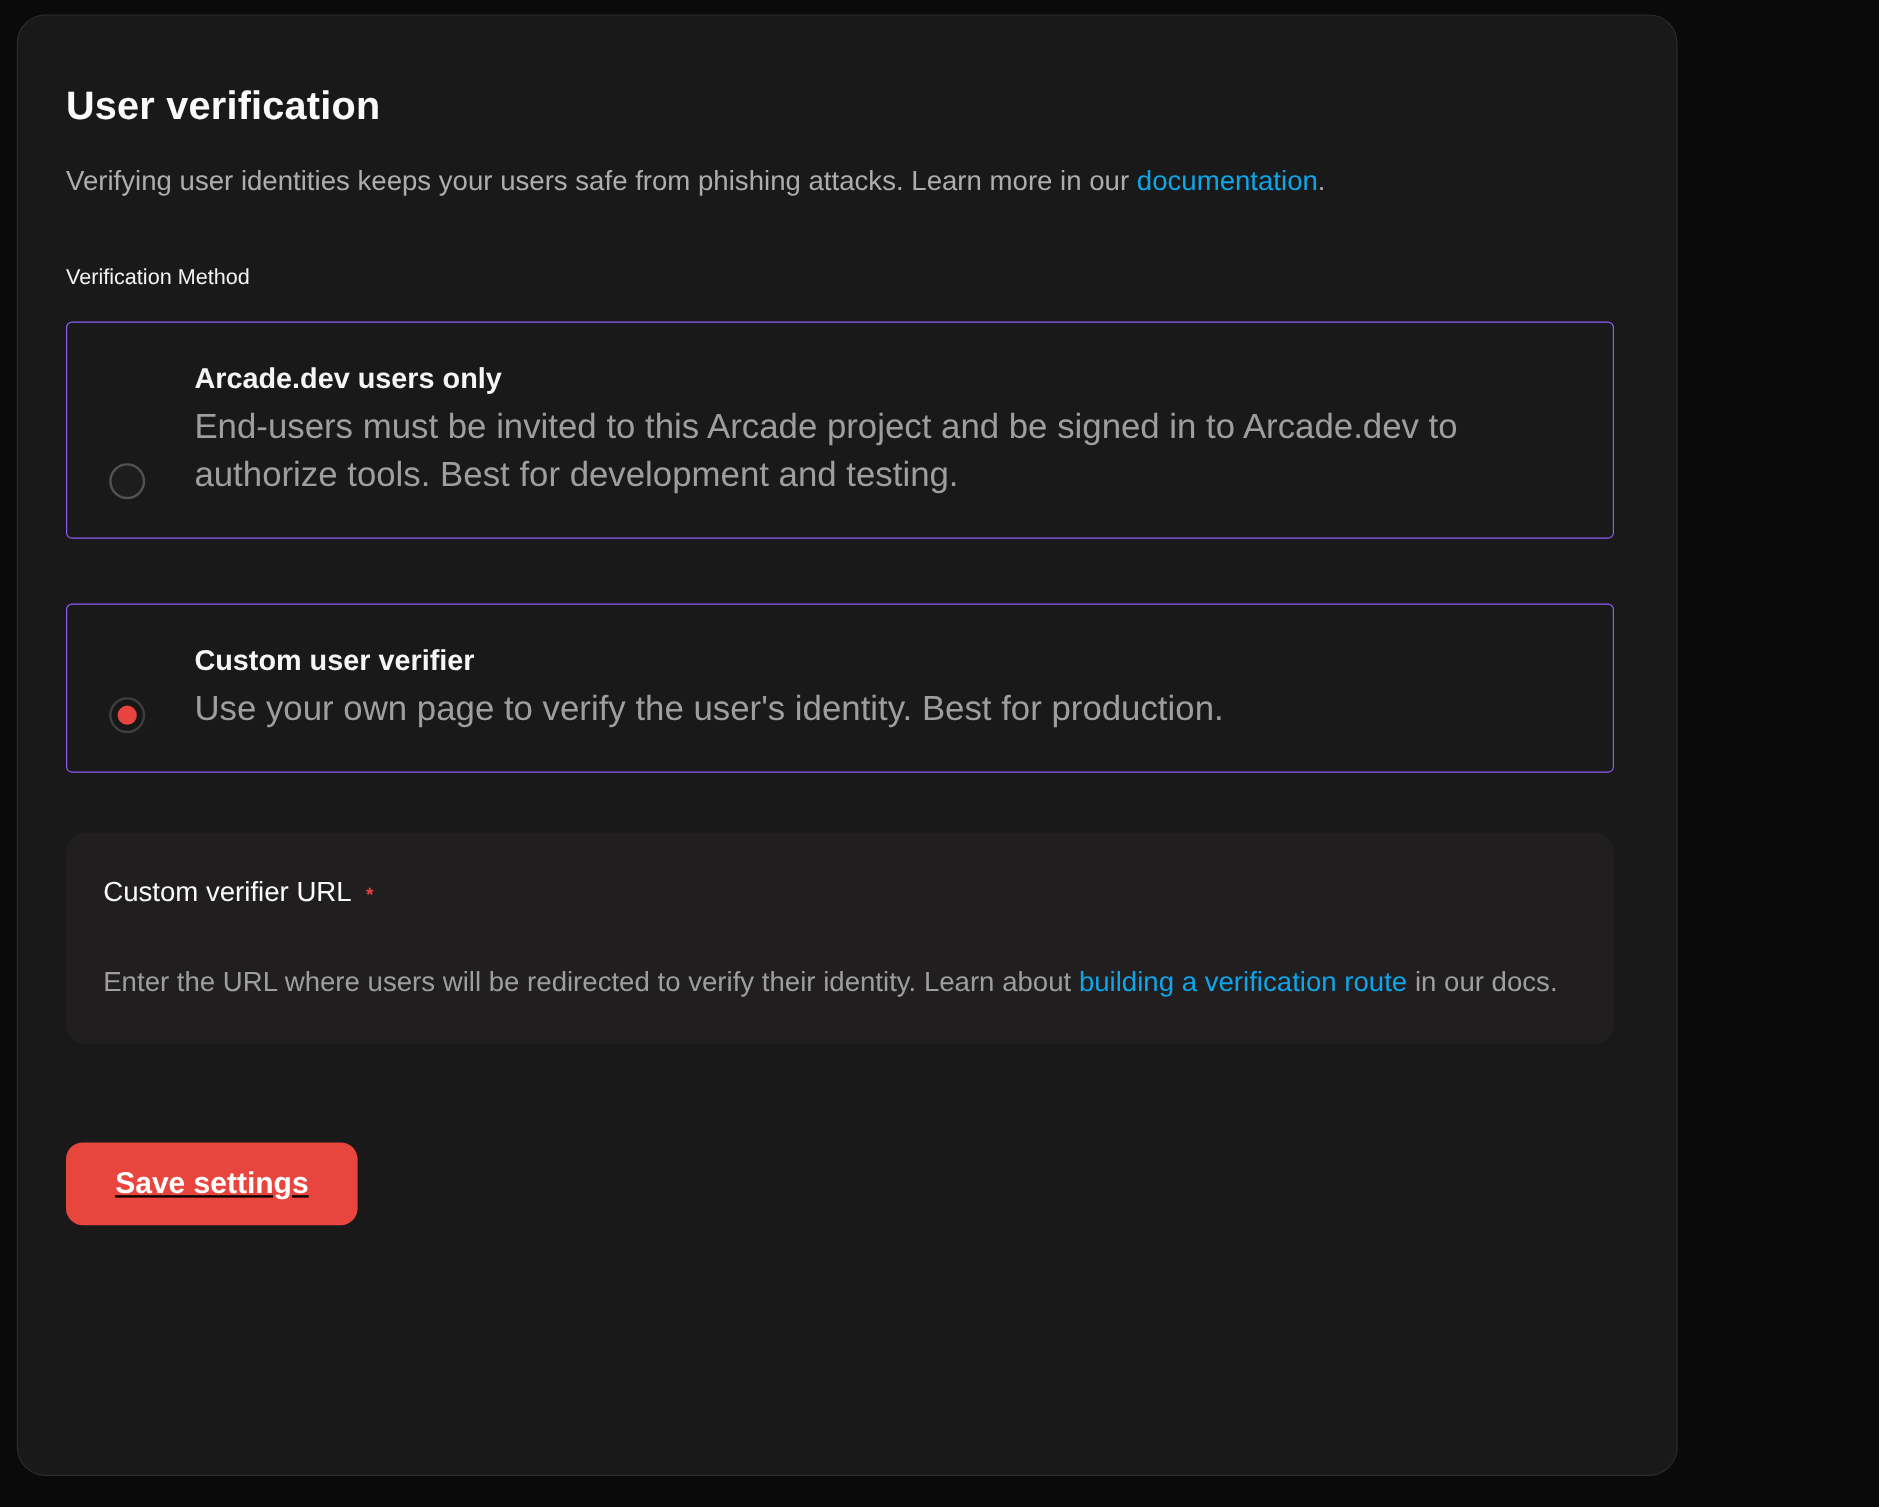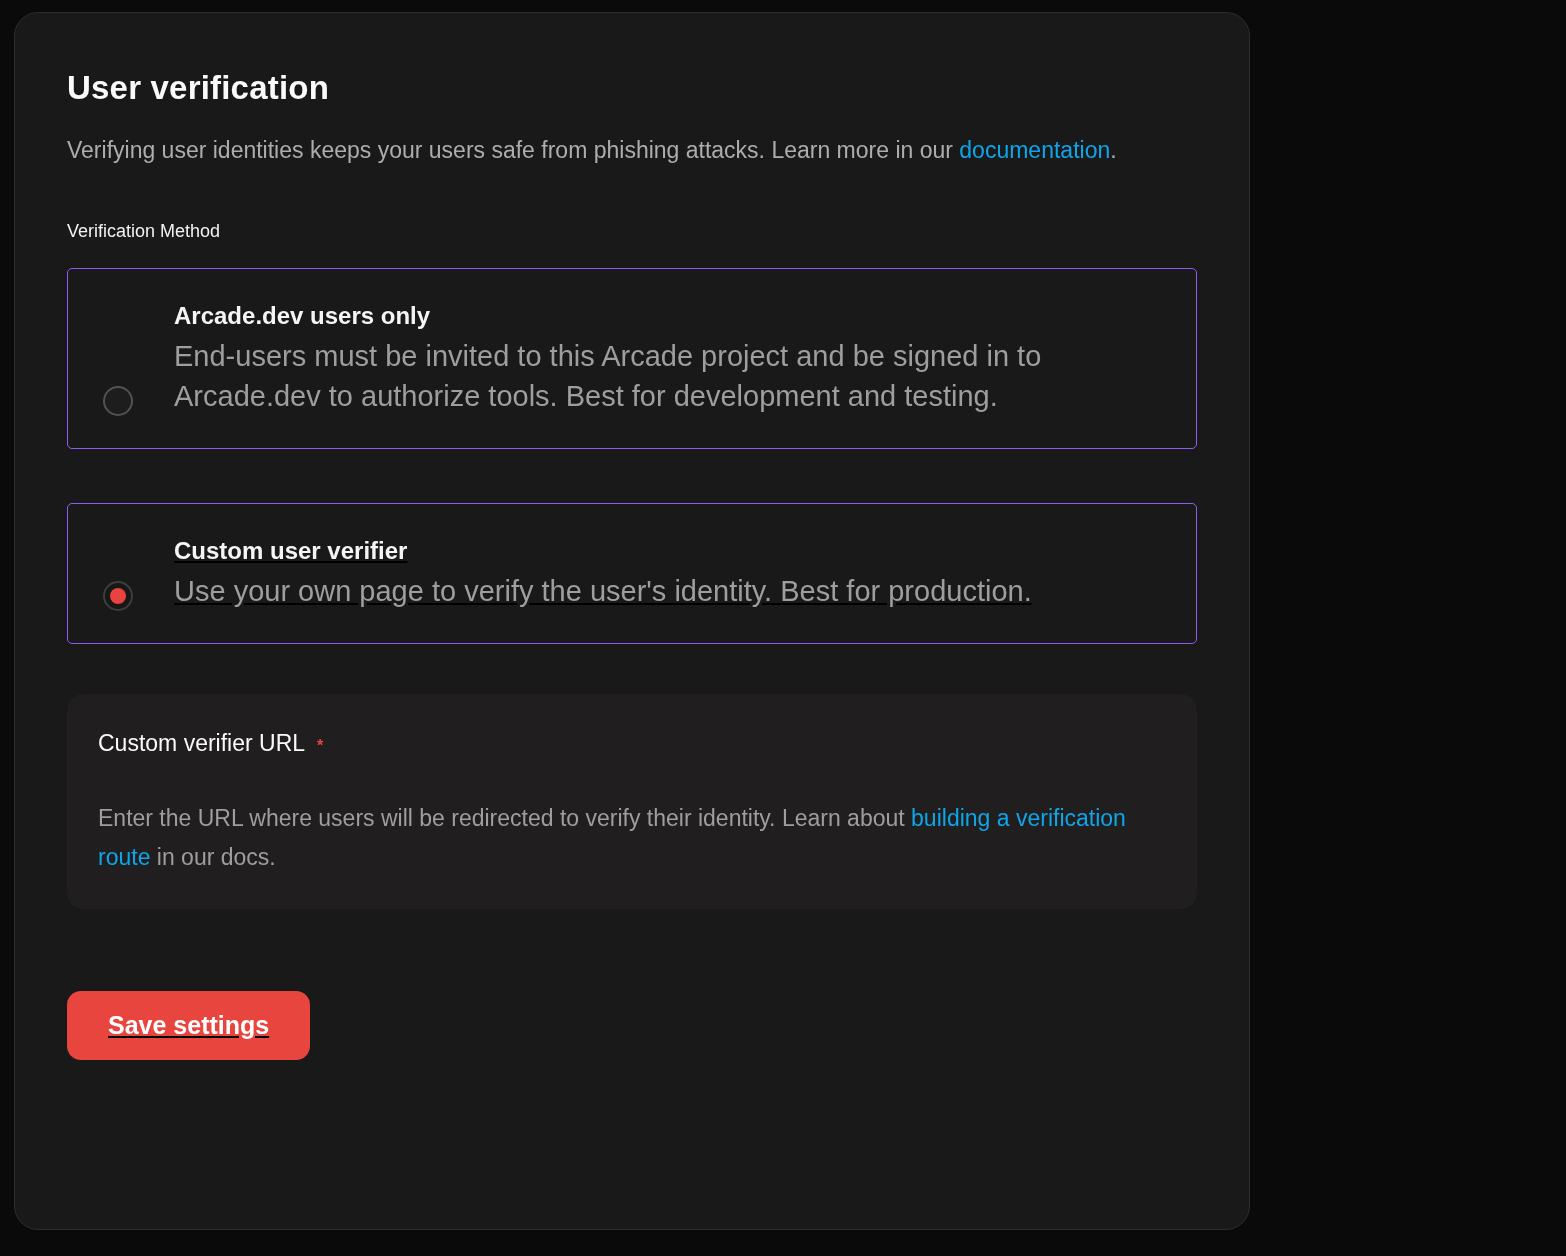--- a/index.html
+++ b/index.html
@@ -5,25 +5,25 @@
   * { margin: 0; padding: 0; box-sizing: border-box; }
   html, body {
     width: 1566px; height: 1256px;
     background: #0a0a0a;
     font-family: "Liberation Sans", sans-serif;
     overflow: hidden;
   }
   .main-card {
     position: absolute;
     left: 14px; top: 12px;
-    width: 1236px; height: 1218px;
+    width: 1384px; height: 1218px;
     background: #191919;
     border: 1px solid #2d2d2d;
     border-radius: 24px;
-    padding: 56px 52px 52px 52px;
+    padding: 56px 52px 52px 40px;
   }
   .page-title {
     font-size: 33px;
     font-weight: 700;
     color: #fafafa;
     letter-spacing: 0.2px;
   }
   .page-desc {
     margin-top: 26px;
     font-size: 23px;
@@ -39,21 +39,21 @@
   }
   .option-card {
     margin-top: 26px;
     border: 1px solid #8b5cf6;
     border-radius: 5px;
     padding: 30px 36px 32px 35px;
     display: flex;
     align-items: flex-end;
     cursor: pointer;
   }
-  .option-card + .option-card { margin-top: 54px; text-decoration: underline; }
+  .option-card + .option-card { margin-top: 54px; }
   .radio {
     flex: 0 0 auto;
     width: 30px; height: 30px;
     border-radius: 50%;
     border: 2px solid #525252;
     background: #1d1d1d;
     margin-top: 3px;
     margin-right: 41px;
     position: relative;
   }

